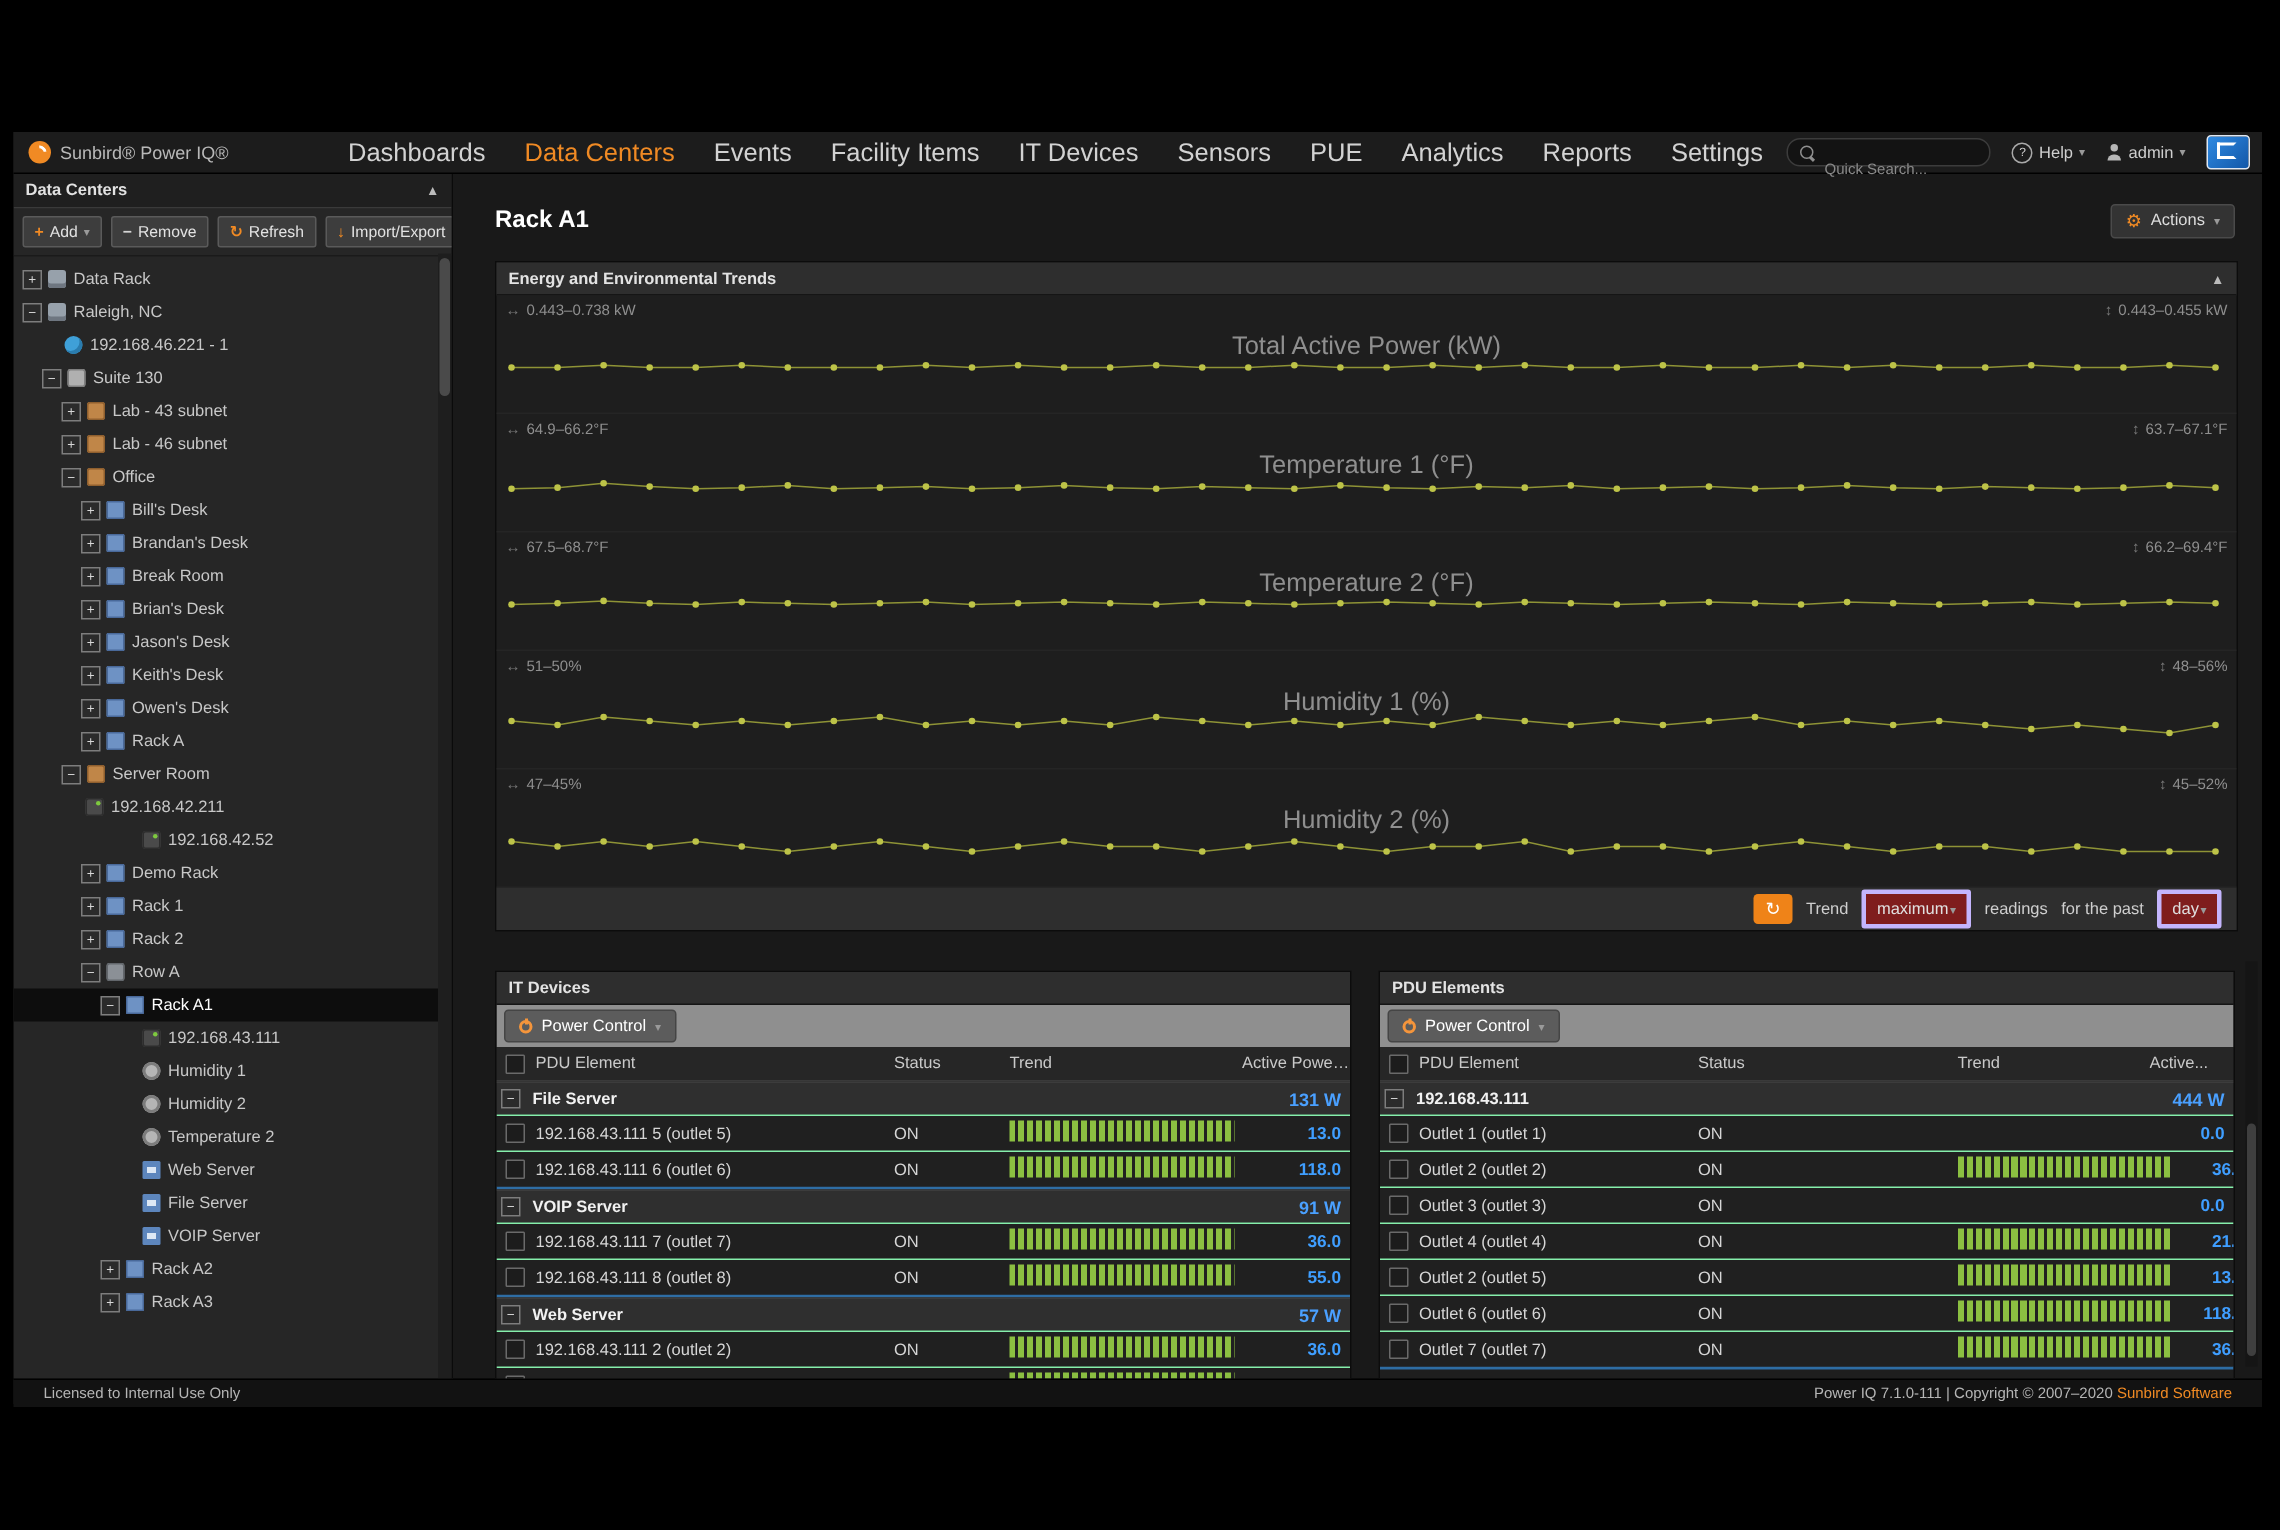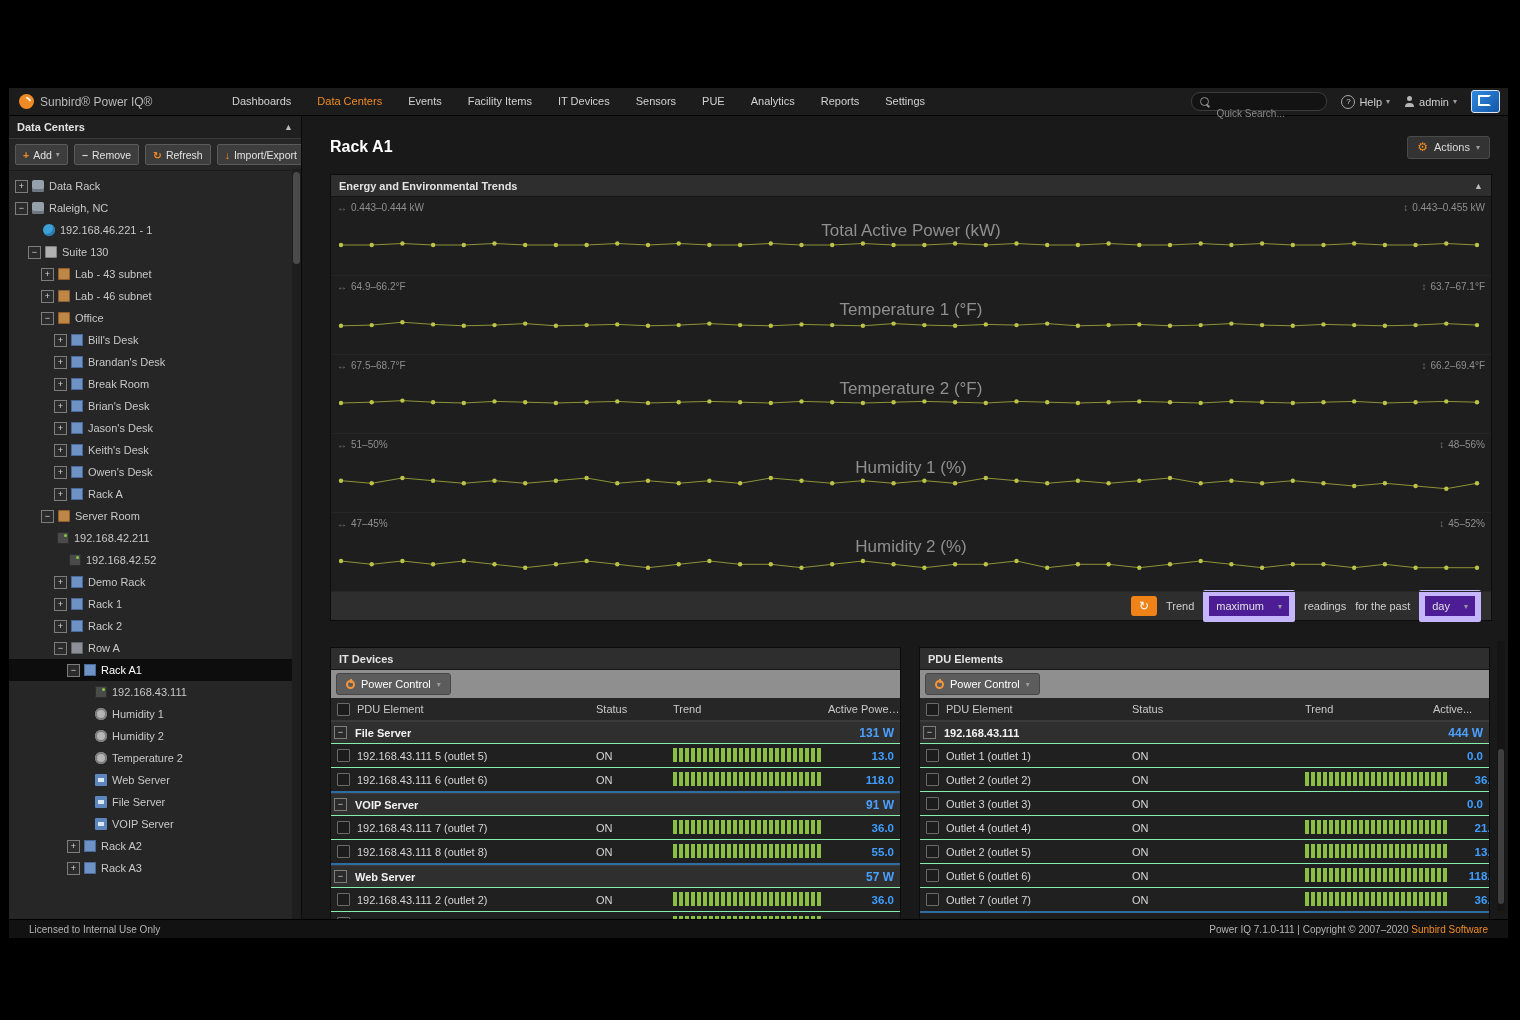--- a/index.html
+++ b/index.html
@@ -8,21 +8,21 @@
   .app{position:absolute;left:9px;top:88px;width:1499px;height:848px;background:#191919;}
 
   
   .topbar{height:27px;background:#1c1c1c;display:flex;align-items:center;border-bottom:1px solid #000;}
   .brand{display:flex;align-items:center;gap:6px;width:200px;padding-left:10px;flex:none;}
   .brand-logo{width:15px;height:15px;border-radius:50%;background:#f08a24;position:relative;flex:none;}
   .brand-logo::after{content:'';position:absolute;left:3px;top:3px;width:9px;height:9px;border-radius:50%;
        border:2px solid transparent;border-top-color:#fff;transform:rotate(40deg);box-sizing:border-box;}
   .brand-text{color:#b9b9b9;font-size:12px;white-space:nowrap;}
   .nav{display:flex;align-items:center;height:100%;}
-  .nav-item{padding:0 13px;line-height:27px;color:#d2d2d2;font-size:11px;cursor:pointer;white-space:nowrap;}
+  .nav-item{padding:0 13px;line-height:27px;color:#d2d2d2;font-size:17px;cursor:pointer;white-space:nowrap;}
   .nav-item.active{color:#f08a24;}
   .topbar-right{margin-left:auto;display:flex;align-items:center;gap:14px;padding-right:8px;}
   .search{display:flex;align-items:center;gap:5px;background:#131313;border:1px solid #3c3c3c;border-radius:9px;
        height:17px;width:118px;padding:0 8px;}
   .icon-search{width:7px;height:7px;border:1.5px solid #8f8f8f;border-radius:50%;position:relative;flex:none;}
   .icon-search::after{content:'';position:absolute;left:6px;top:6px;width:1.5px;height:4px;background:#8f8f8f;transform:rotate(-45deg);}
   .search input{background:transparent;border:none;outline:none;color:#bdbdbd;font-size:10px;width:90px;
        font-family:"Liberation Sans",sans-serif;margin-top:24px;}
   .search input::placeholder{color:#8a8a8a;}
   .hmenu{display:flex;align-items:center;gap:4px;color:#cfcfcf;cursor:pointer;white-space:nowrap;}
@@ -89,21 +89,21 @@
   .chart-title{position:absolute;top:4px;left:0;right:0;text-align:center;color:#8f8f8f;font-size:17px;margin-top:20px;}
   .range{position:absolute;top:5px;color:#8f8f8f;font-size:10px;display:flex;gap:4px;align-items:center;}
   .range .arr{color:#777;font-size:10px;}
   .range.left{left:6px;}
   .range.right{right:6px;}
   .chart-strip svg{position:absolute;left:0;top:0;}
   .trends-foot{height:28px;background:#2e2e2e;display:flex;align-items:center;justify-content:flex-end;
        gap:9px;padding-right:10px;color:#cfcfcf;}
   .refresh-btn{width:26px;height:20px;background:#ef8318;border:1px solid #b9641008;border:none;border-radius:3px;
        color:#fff;font-size:12px;line-height:18px;cursor:pointer;}
-  .selbox{display:inline-flex;align-items:center;gap:14px;background:#4c1d95;border:6px solid #c4b5fd;border-radius:2px;
+  .selbox{display:inline-flex;align-items:center;gap:1px;background:#7f1d1d;border:3px solid #c4b5fd;border-radius:2px;
        height:20px;padding:0 7px;color:#e0e0e0;cursor:pointer;}
 
   
   .tables-row{width:1160px;margin-top:26px;display:flex;gap:18px;height:278px;overflow:hidden;}
   .table-panel{width:571px;flex:none;box-sizing:border-box;overflow:hidden;}
   .pc-strip{height:28px;background:#8f8f8f;display:flex;align-items:center;padding-left:5px;}
   .pc-btn{display:inline-flex;align-items:center;gap:6px;height:22px;background:#5c5c5c;border:1px solid #454545;
        border-radius:3px;color:#fff;padding:0 9px;cursor:pointer;font-size:11px;font-family:inherit;}
   .icon-power{width:9px;height:9px;border:2px solid #f5953b;border-radius:50%;position:relative;box-sizing:border-box;flex:none;}
   .icon-power::after{content:'';position:absolute;left:50%;top:-3px;transform:translateX(-50%);width:2px;height:4px;background:#f5953b;}
@@ -278,21 +278,21 @@
           <div class="tree-row" style="padding-left: 32px;">
             <span class="exp">−</span>
             <span class="ti room"></span>
             <span>Server Room</span>
           </div>
           <div class="tree-row" style="padding-left: 33px;">
             <span style="width: 15px; flex: 0 0 auto;"></span>
             <span class="ti pdu"></span>
             <span>192.168.42.211</span>
           </div>
-          <div class="tree-row" style="padding-left: 45px;">
+          <div class="tree-row" style="padding-left: 71px;">
             <span style="width: 15px; flex: 0 0 auto;"></span>
             <span class="ti pdu"></span>
             <span>192.168.42.52</span>
           </div>
           <div class="tree-row" style="padding-left: 45px;">
             <span class="exp">+</span>
             <span class="ti rack"></span>
             <span>Demo Rack</span>
           </div>
           <div class="tree-row" style="padding-left: 45px;">
@@ -378,21 +378,21 @@
 
       <section class="panel trends">
         <div class="panel-head">
           <span>Energy and Environmental Trends</span>
           <span class="caret">▲</span>
         </div>
         <div id="charts">
             <div class="chart-strip">
               <div class="range left">
                 <span class="arr">↔</span>
-                <span>0.443–0.444 kW</span>
+                <span>0.443–0.738 kW</span>
               </div>
               <div class="chart-title">Total Active Power (kW)</div>
               <div class="range right">
                 <span class="arr">↕</span>
                 <span>0.443–0.455 kW</span>
               </div>
               <svg width="1158" height="78">
                 <polyline points="10.0,48.0 40.7,48.0 71.4,46.5 102.1,48.0 132.8,48.0 163.5,46.5 194.2,48.0 224.9,48.0 255.6,48.0 286.3,46.5 317.0,48.0 347.7,46.5 378.4,48.0 409.1,48.0 439.8,46.5 470.5,48.0 501.2,48.0 531.9,46.5 562.6,48.0 593.4,48.0 624.1,46.5 654.8,48.0 685.5,46.5 716.2,48.0 746.9,48.0 777.6,46.5 808.3,48.0 839.0,48.0 869.7,46.5 900.4,48.0 931.1,46.5 961.8,48.0 992.5,48.0 1023.2,46.5 1053.9,48.0 1084.6,48.0 1115.3,46.5 1146.0,48.0" fill="none" stroke="#8e9336" stroke-width="1"></polyline>
                 <circle cx="10.0" cy="48.0" r="2.2" fill="#bdc348"></circle>
                 <circle cx="40.7" cy="48.0" r="2.2" fill="#bdc348"></circle>

